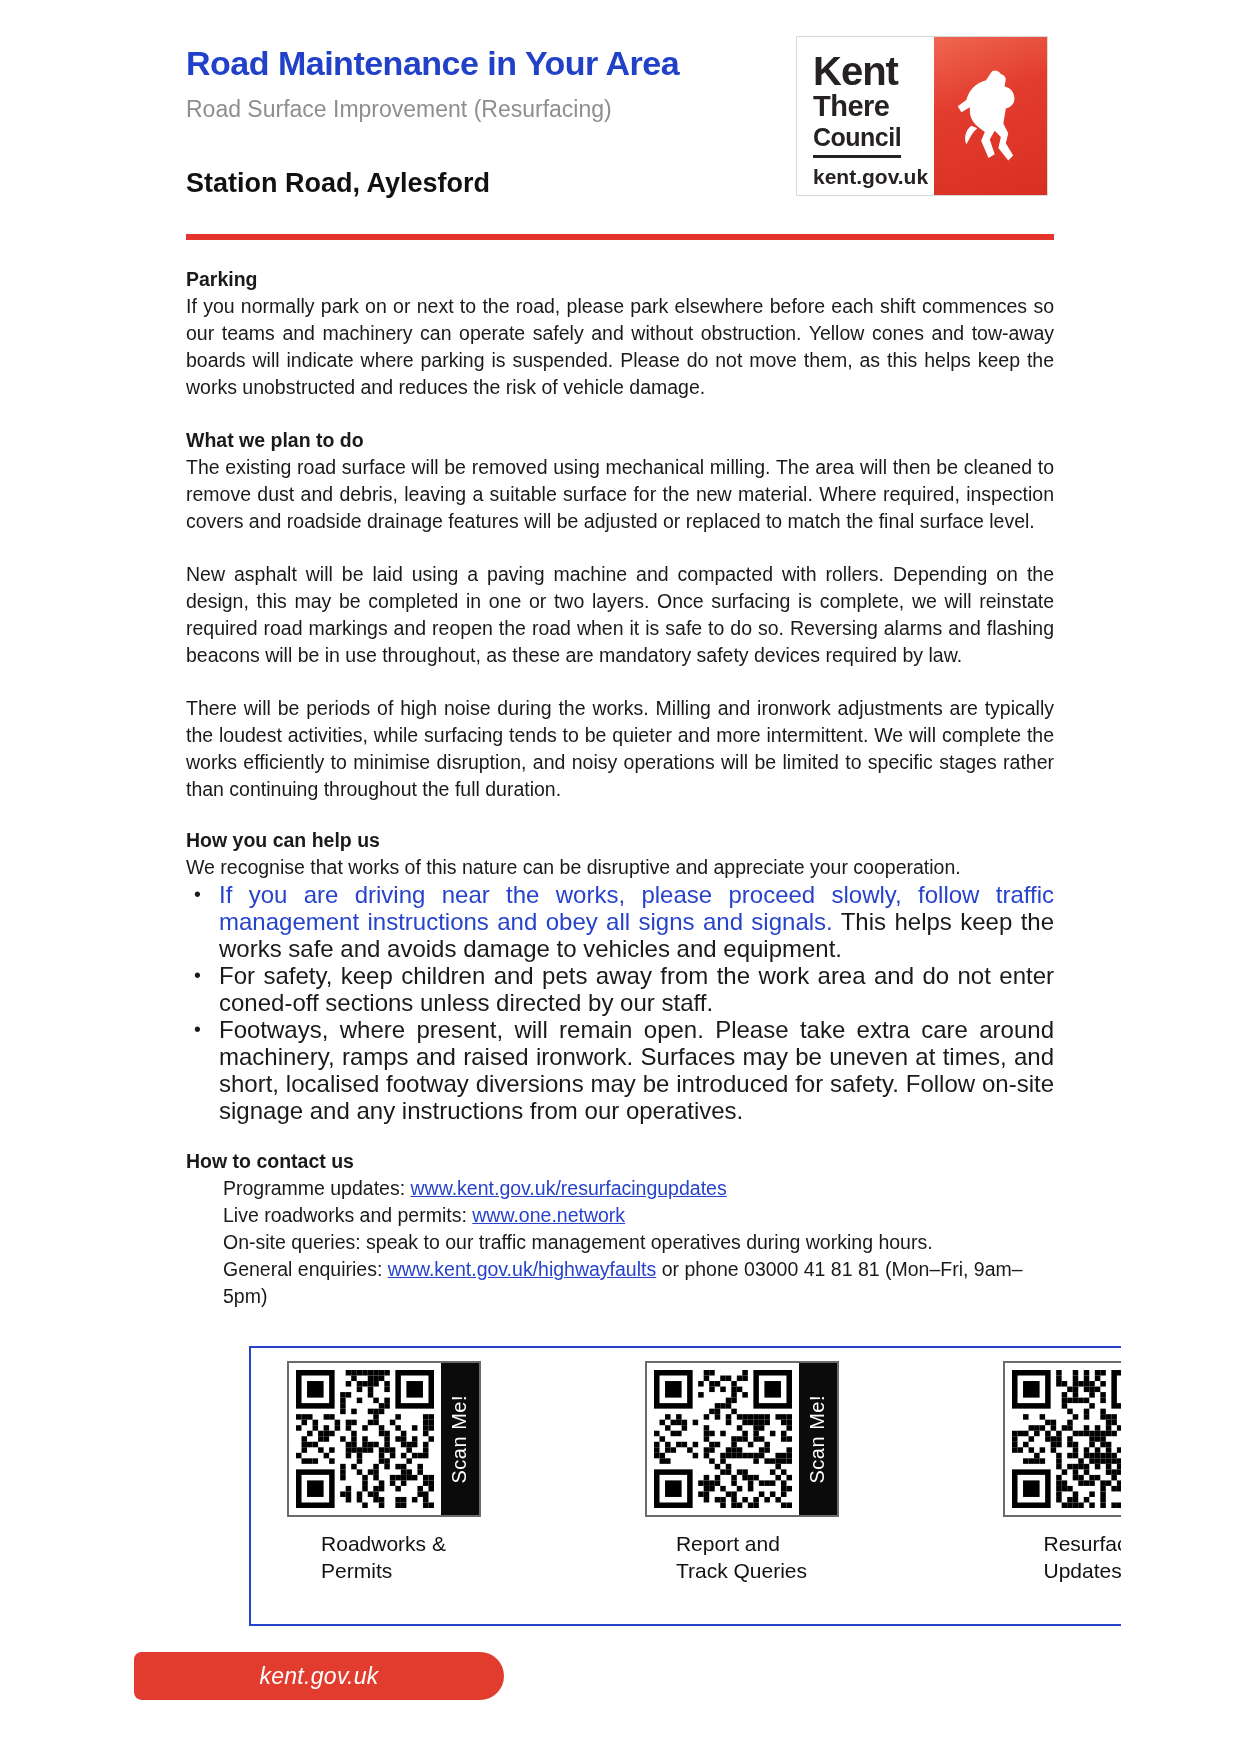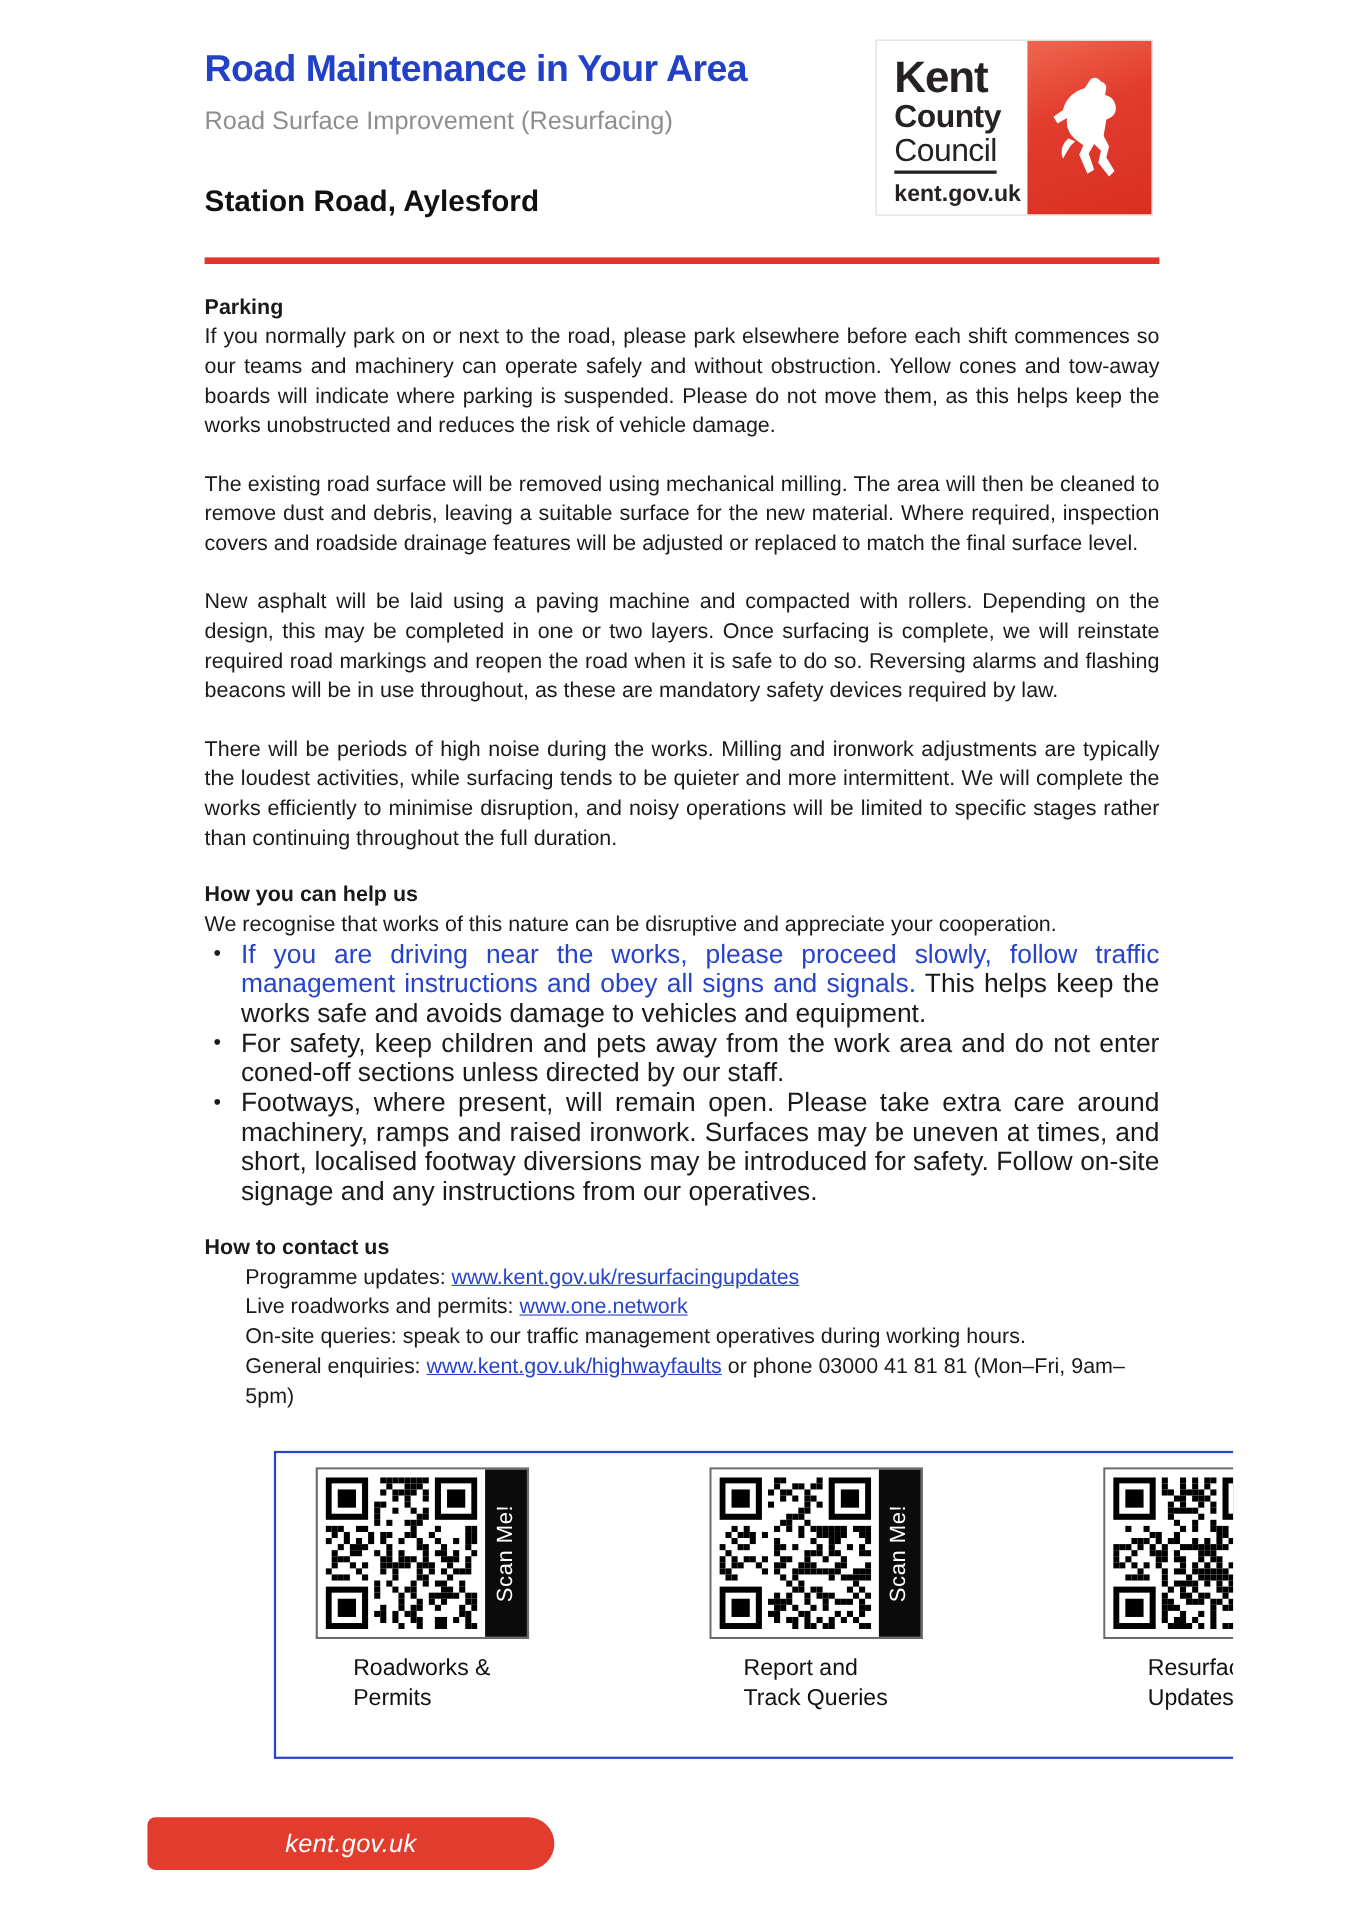--- a/index.html
+++ b/index.html
@@ -16,21 +16,21 @@
   .title-main { position:absolute; top:44px; left:0; font-size:34px; font-weight:700; color:#2141C8; letter-spacing:-0.5px; }
   .title-sub  { position:absolute; top:96px; left:0; font-size:23px; font-weight:400; color:#8E8E8E; }
   .location   { position:absolute; top:168px; left:0; font-size:27px; font-weight:700; color:#111; }
   .rule { position:absolute; top:234px; left:0; right:0; height:6px; background:#E3342B; }
 
   .kcc-logo { position:absolute; top:36px; right:6px; width:252px; height:160px;
     display:flex; border:1px solid #d9d9d9; border-radius:0; overflow:hidden; background:#fff; }
   .kcc-text { width:137px; padding:14px 0 10px 16px; display:flex; flex-direction:column; justify-content:flex-start; }
   .kcc-l1 { font-size:40px; font-weight:700; color:#262223; letter-spacing:-1px; line-height:40px; }
   .kcc-l2 { font-size:29px; font-weight:700; color:#262223; letter-spacing:-0.5px; line-height:31px; }
-  .kcc-l3 { font-size:29px; font-weight:400; color:#262223; letter-spacing:-0.5px; line-height:31px;
+  .kcc-l3 { font-size:25px; font-weight:700; color:#262223; letter-spacing:-0.5px; line-height:31px;
             border-bottom:3px solid #262223; display:inline-block; width:max-content; padding-bottom:2px; }
   .kcc-url { font-size:21px; font-weight:700; color:#262223; margin-top:7px; }
   .kcc-horse { flex:1; background:linear-gradient(160deg,#ef6750 0%,#e23c2e 40%,#d92f23 100%);
     display:flex; align-items:center; justify-content:center; }
   .kcc-horse svg { width:74px; height:118px; }
 
   
   .section-heading { font-size:19.5px; font-weight:700; line-height:27px; margin-top:24px; }
   .section-heading.first { margin-top:20px; }
   p.body { font-size:19.5px; line-height:27px; text-align:justify; margin-bottom:26px; }
@@ -69,38 +69,39 @@
   <div class="content">
 
     <div class="header">
       <div class="title-main">Road Maintenance in Your Area</div>
       <div class="title-sub">Road Surface Improvement (Resurfacing)</div>
       <div class="location">Station Road, Aylesford</div>
 
       <div class="kcc-logo">
         <div class="kcc-text">
           <span class="kcc-l1">Kent</span>
-          <span class="kcc-l2">County</span>
+          <span class="kcc-l2">There</span>
           <span class="kcc-l3">Council</span>
           <span class="kcc-url">kent.gov.uk</span>
         </div>
         <div class="kcc-horse">
           <svg viewBox="0 0 60 80">
             <path fill="#ffffff" d="M38 6 C36 3 32 2 30 5 L26 11 C18 13 12 19 10 27 L3 32 L6 37 L13 33 C12 40 15 46 21 50 L25 53 L22 60 L28 74 L33 71 L29 59 L33 52 L38 57 L36 66 L44 76 L48 72 L42 62 L44 54 L40 46 L42 34 C46 33 49 30 49 26 C49 21 46 17 41 16 L42 10 C41 7 40 7 38 6 Z"></path>
             <path fill="#ffffff" d="M14 48 C9 52 8 58 10 63 C13 58 15 53 19 50 Z"></path>
           </svg>
         </div>
       </div>
 
       <div class="rule"></div>
     </div>
 
     <div class="section-heading first">Parking</div>
     <p class="body">If you normally park on or next to the road, please park elsewhere before each shift commences so our teams and machinery can operate safely and without obstruction. Yellow cones and tow-away boards will indicate where parking is suspended. Please do not move them, as this helps keep the works unobstructed and reduces the risk of vehicle damage.</p>
 
+    <div class="section-heading">What we plan to do</div>
     <p class="body">The existing road surface will be removed using mechanical milling. The area will then be cleaned to remove dust and debris, leaving a suitable surface for the new material. Where required, inspection covers and roadside drainage features will be adjusted or replaced to match the final surface level.</p>
     <p class="body">New asphalt will be laid using a paving machine and compacted with rollers. Depending on the design, this may be completed in one or two layers. Once surfacing is complete, we will reinstate required road markings and reopen the road when it is safe to do so. Reversing alarms and flashing beacons will be in use throughout, as these are mandatory safety devices required by law.</p>
     <p class="body tight">There will be periods of high noise during the works. Milling and ironwork adjustments are typically the loudest activities, while surfacing tends to be quieter and more intermittent. We will complete the works efficiently to minimise disruption, and noisy operations will be limited to specific stages rather than continuing throughout the full duration.</p>
 
     <div class="section-heading">How you can help us</div>
     <p class="intro">We recognise that works of this nature can be disruptive and appreciate your cooperation.</p>
     <ul class="bullets">
       <li>
         <span class="blue-text">If you are driving near the works, please proceed slowly, follow traffic management instructions and obey all signs and signals.</span><span> This helps keep the works safe and avoids damage to vehicles and equipment.</span>
       </li>

